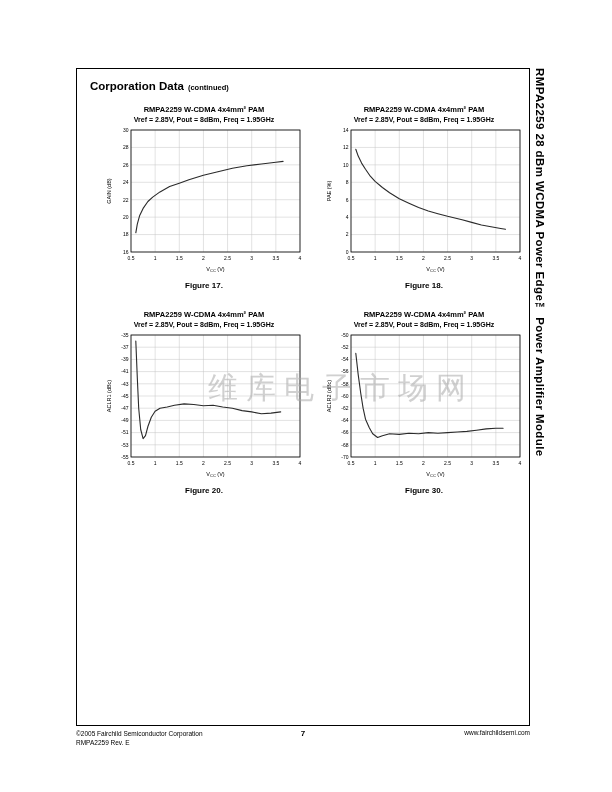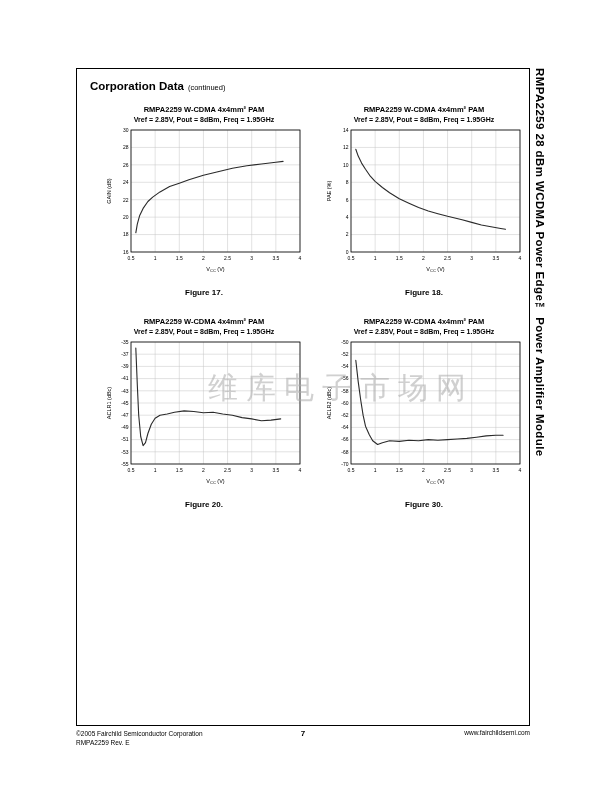--- a/index.html
+++ b/index.html
@@ -4,30 +4,30 @@
 <style>
   html,body { margin:0; padding:0; background:#ffffff; }
   body { font-family: "Liberation Sans", "DejaVu Sans", sans-serif; color:#000; }
   .sheet { position:relative; width:612px; height:792px; background:#fff; overflow:hidden; }
 
   .frame { position:absolute; left:76px; top:68px; width:454px; height:658px;
            border:1.2px solid #000; box-sizing:border-box; background:#fff; }
 
   .perf-title { position:absolute; left:13px; top:7px; white-space:nowrap; }
   .t-main { font-size:11.5px; font-weight:bold; }
-  .t-cont { font-size:7.5px; font-weight:normal; margin-left:4px; }
+  .t-cont { font-size:7.5px; font-weight:bold; margin-left:4px; }
 
   .charts { position:absolute; left:27px; top:36px; display:grid;
             grid-template-columns:200px 200px; column-gap:25px; row-gap:26px;gap:20px; }
   .chart { width:200px; }
   .c-title { font-size:7.5px; font-weight:bold; text-align:center; line-height:10px; }
   .c-sub   { font-size:7px;   font-weight:bold; text-align:center; line-height:9px; }
   .plot    { margin-top:2px; }
   .plot svg { display:block; font-family:"Liberation Sans","DejaVu Sans",sans-serif; }
-  .c-cap   { font-size:8px; font-weight:bold; text-align:center; margin-top:10px; }
+  .c-cap   { font-size:8px; font-weight:bold; text-align:center; margin-top:3px; }
 
   .watermark { position:absolute; left:208px; top:368px; font-size:30px; letter-spacing:8px;
                color:rgba(170,170,170,0.55); white-space:nowrap; pointer-events:none; }
 
   .side-title { position:absolute; left:534px; top:68px; height:560px;
                 writing-mode:vertical-rl; font-size:11.5px; font-weight:bold;
                 letter-spacing:0.4px; white-space:nowrap; }
 
   .footer { position:absolute; left:76px; top:729px; width:454px; font-size:6.5px; }
   .f-left   { position:absolute; left:0; top:0; line-height:9px; }

